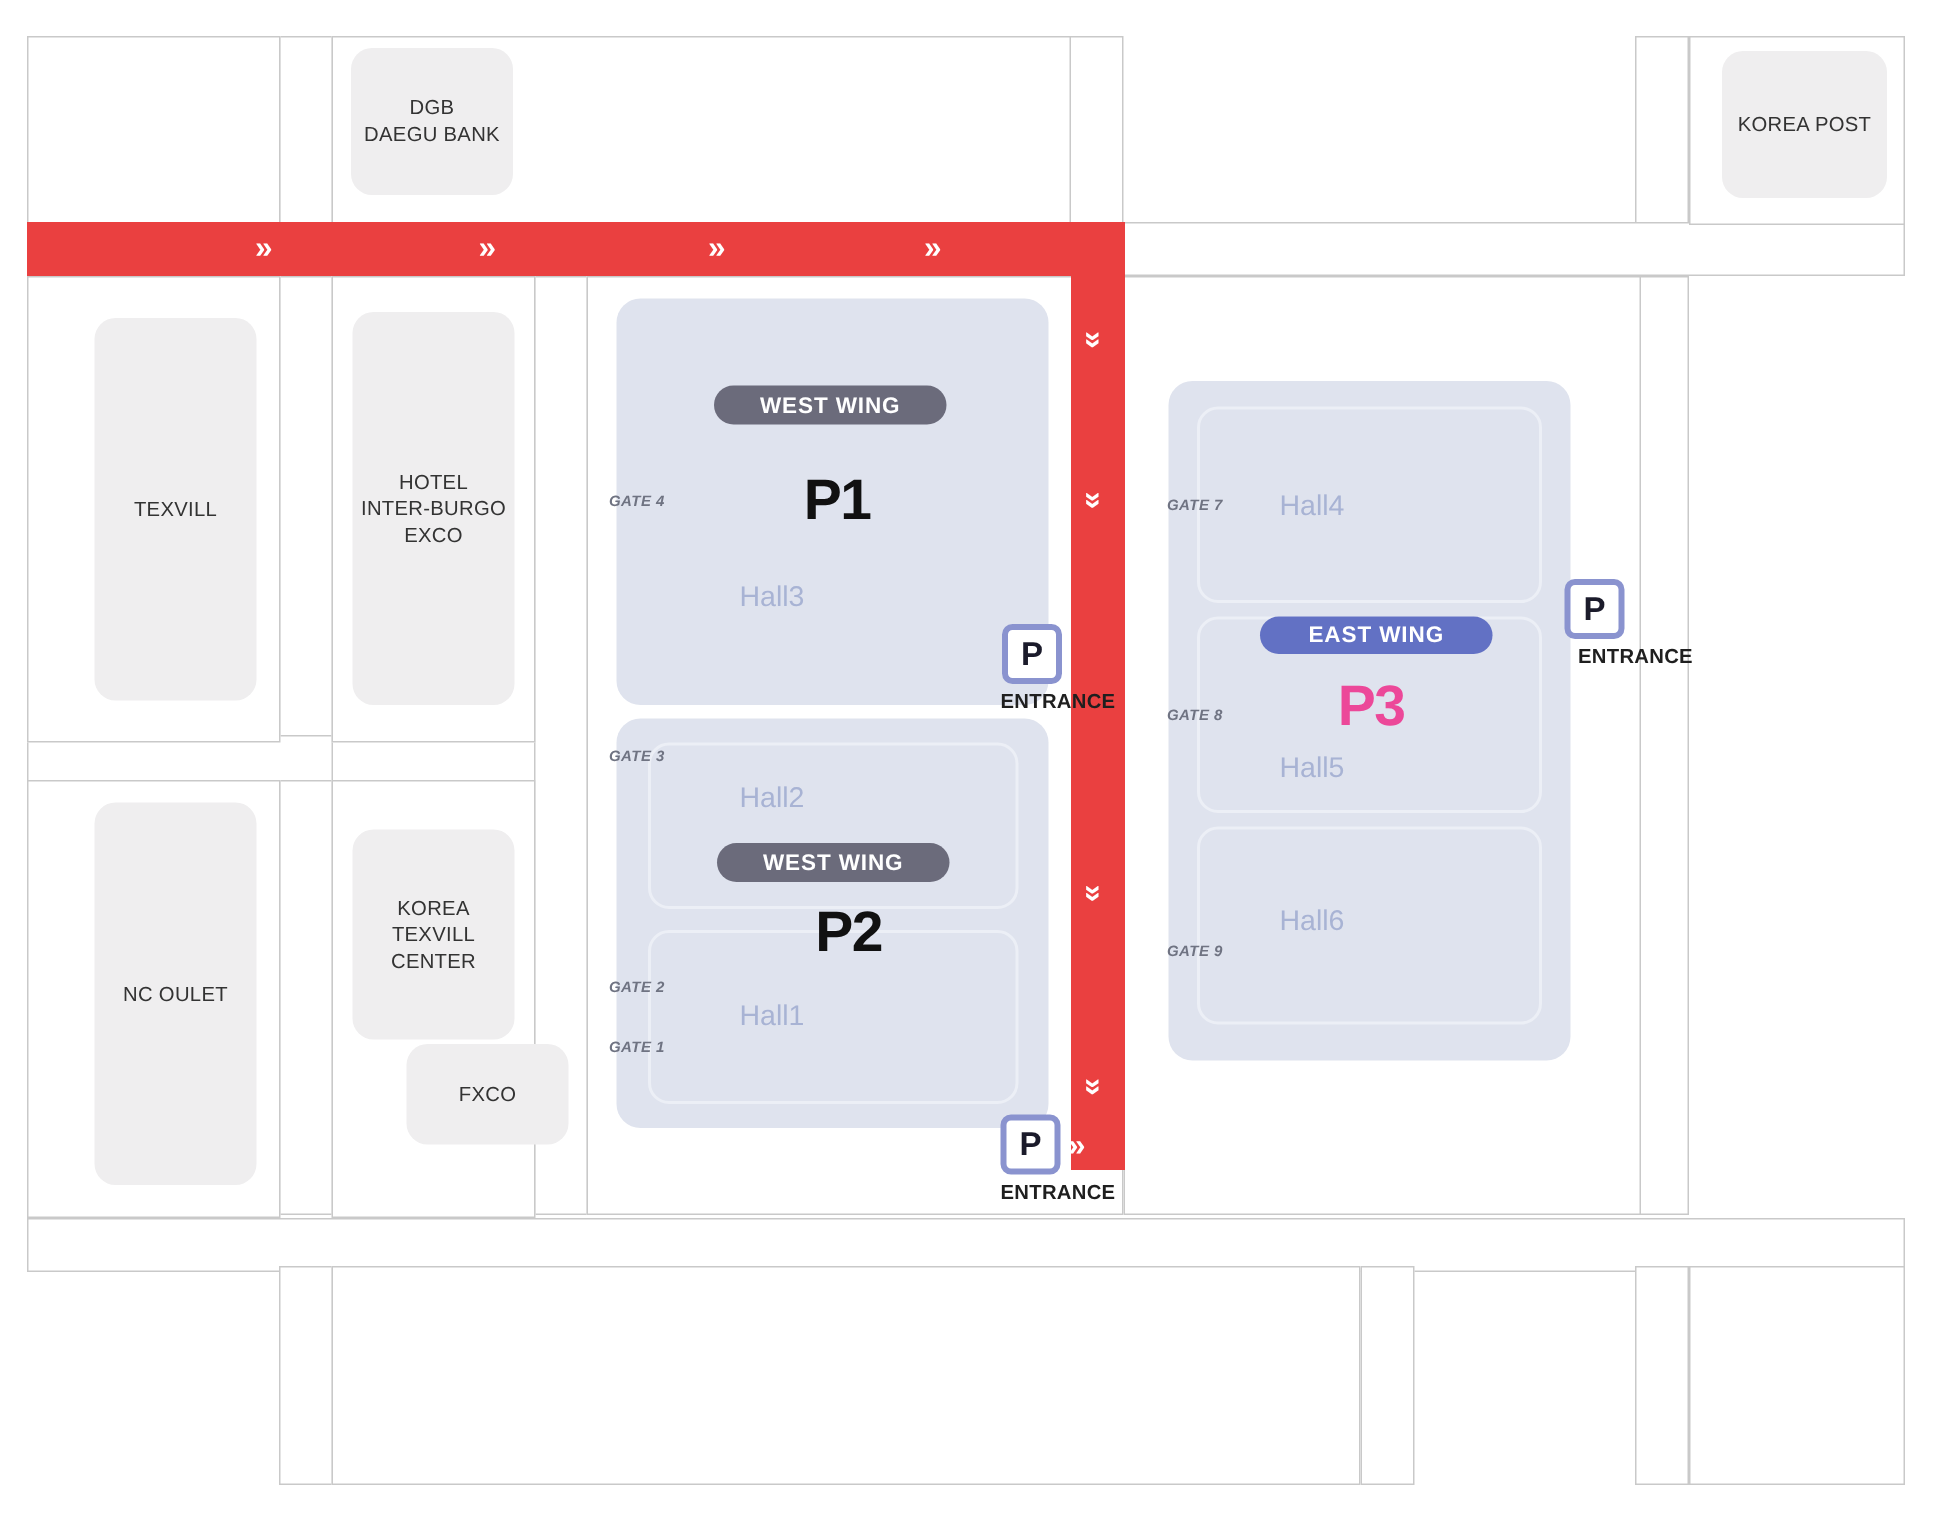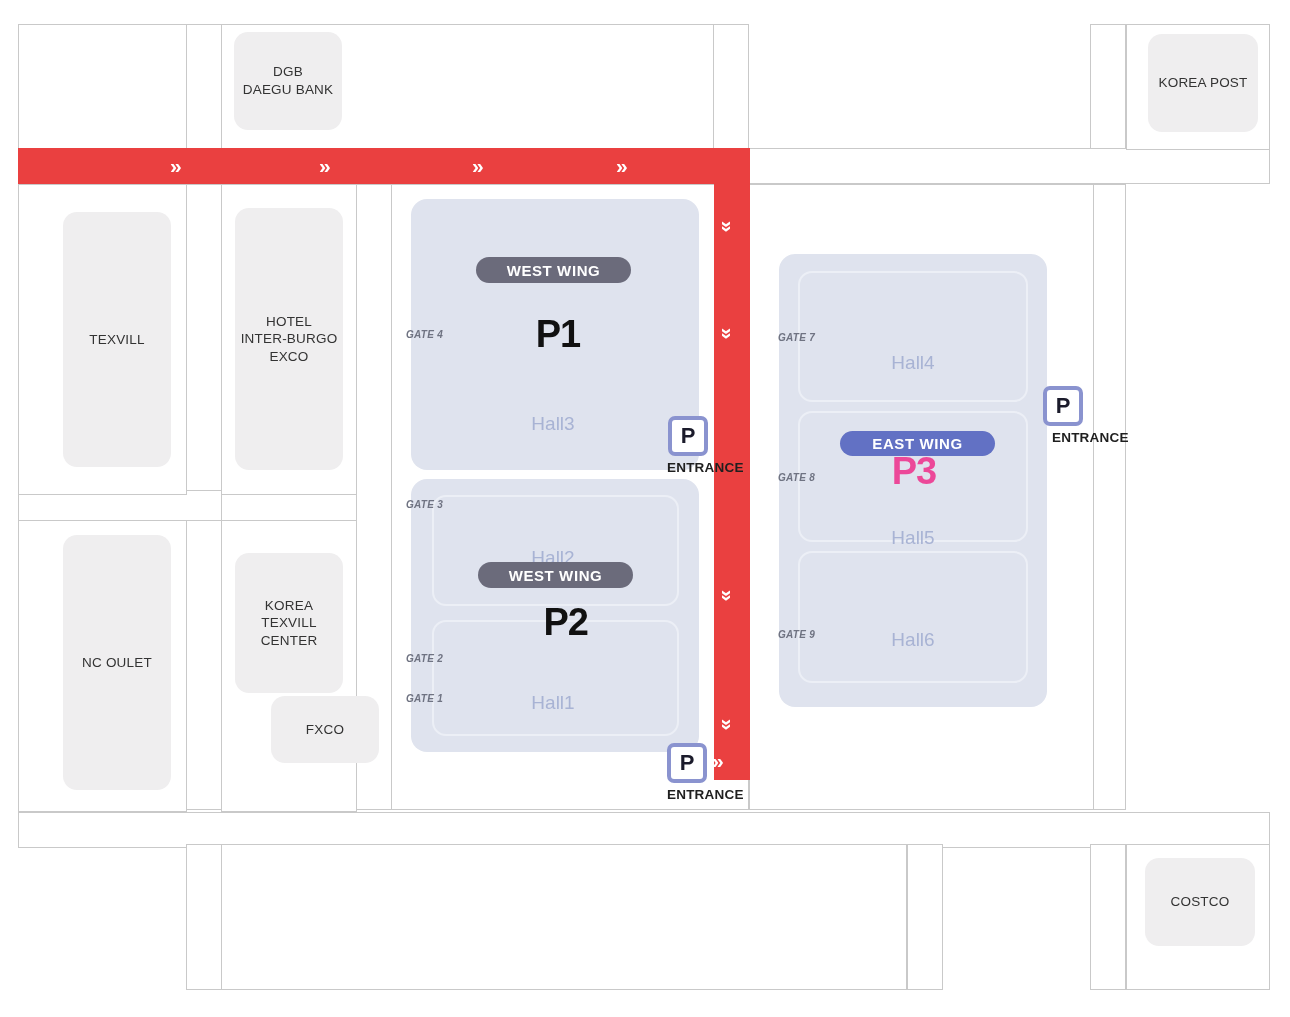--- a/index.html
+++ b/index.html
@@ -100,22 +100,21 @@
     line-height: 1;
   }
   .plabel.dark { color: #111111; }
   .plabel.blue { color: #ec4899; }
 
   .hallname {
     position: absolute;
     color: #a8b3d4;
     font-size: 19px;
     font-weight: 500;
-    text-align: center;
-    margin-top: 25px;
+    text-align: left;
   }
 
   .gate {
     position: absolute;
     font-size: 10px;
     font-weight: 700;
     color: #6f7382;
     letter-spacing: .3px;
     white-space: nowrap;
     font-style: italic;
@@ -223,23 +222,20 @@
       <div>KOREA</div>
       <div>TEXVILL</div>
       <div>CENTER</div>
     </div>
   </div>
 
   <div class="poi" style="left:235px; top:696px; width:108px; height:67px;margin-left:36px;">
     <span>FXCO</span>
   </div>
 
-  <div class="poi" style="left:1145px; top:858px; width:110px; height:88px;">
-    <span>COSTCO</span>
-  </div>
 
   <div class="wing-outer" style="left:411px; top:199px; width:288px; height:271px;"></div>
 
   <div class="pill west" style="left:476px; top:257px; width:155px; height:26px;">
     <span>WEST WING</span>
   </div>
 
   <div class="plabel dark" style="left:528px; top:315px; width:60px; text-align:center;">
     <span>P1</span>
   </div>
@@ -284,21 +280,21 @@
 
   <div class="wing-outer" style="left:779px; top:254px; width:268px; height:453px;"></div>
   <div class="hall plain" style="left:798px; top:271px; width:230px; height:131px;"></div>
   <div class="hall plain" style="left:798px; top:411px; width:230px; height:131px;"></div>
   <div class="hall plain" style="left:798px; top:551px; width:230px; height:132px;"></div>
 
   <div class="hallname" style="left:853px; top:327px; width:120px;">
     <span>Hall4</span>
   </div>
 
-  <div class="pill east" style="left:840px; top:411px; width:155px; height:25px;margin-top:20px;">
+  <div class="pill east" style="left:840px; top:411px; width:155px; height:25px;">
     <span>EAST WING</span>
   </div>
 
   <div class="plabel blue" style="left:883px; top:452px; width:62px; text-align:center;">
     <span>P3</span>
   </div>
 
   <div class="hallname" style="left:853px; top:502px; width:120px;">
     <span>Hall5</span>
   </div>

